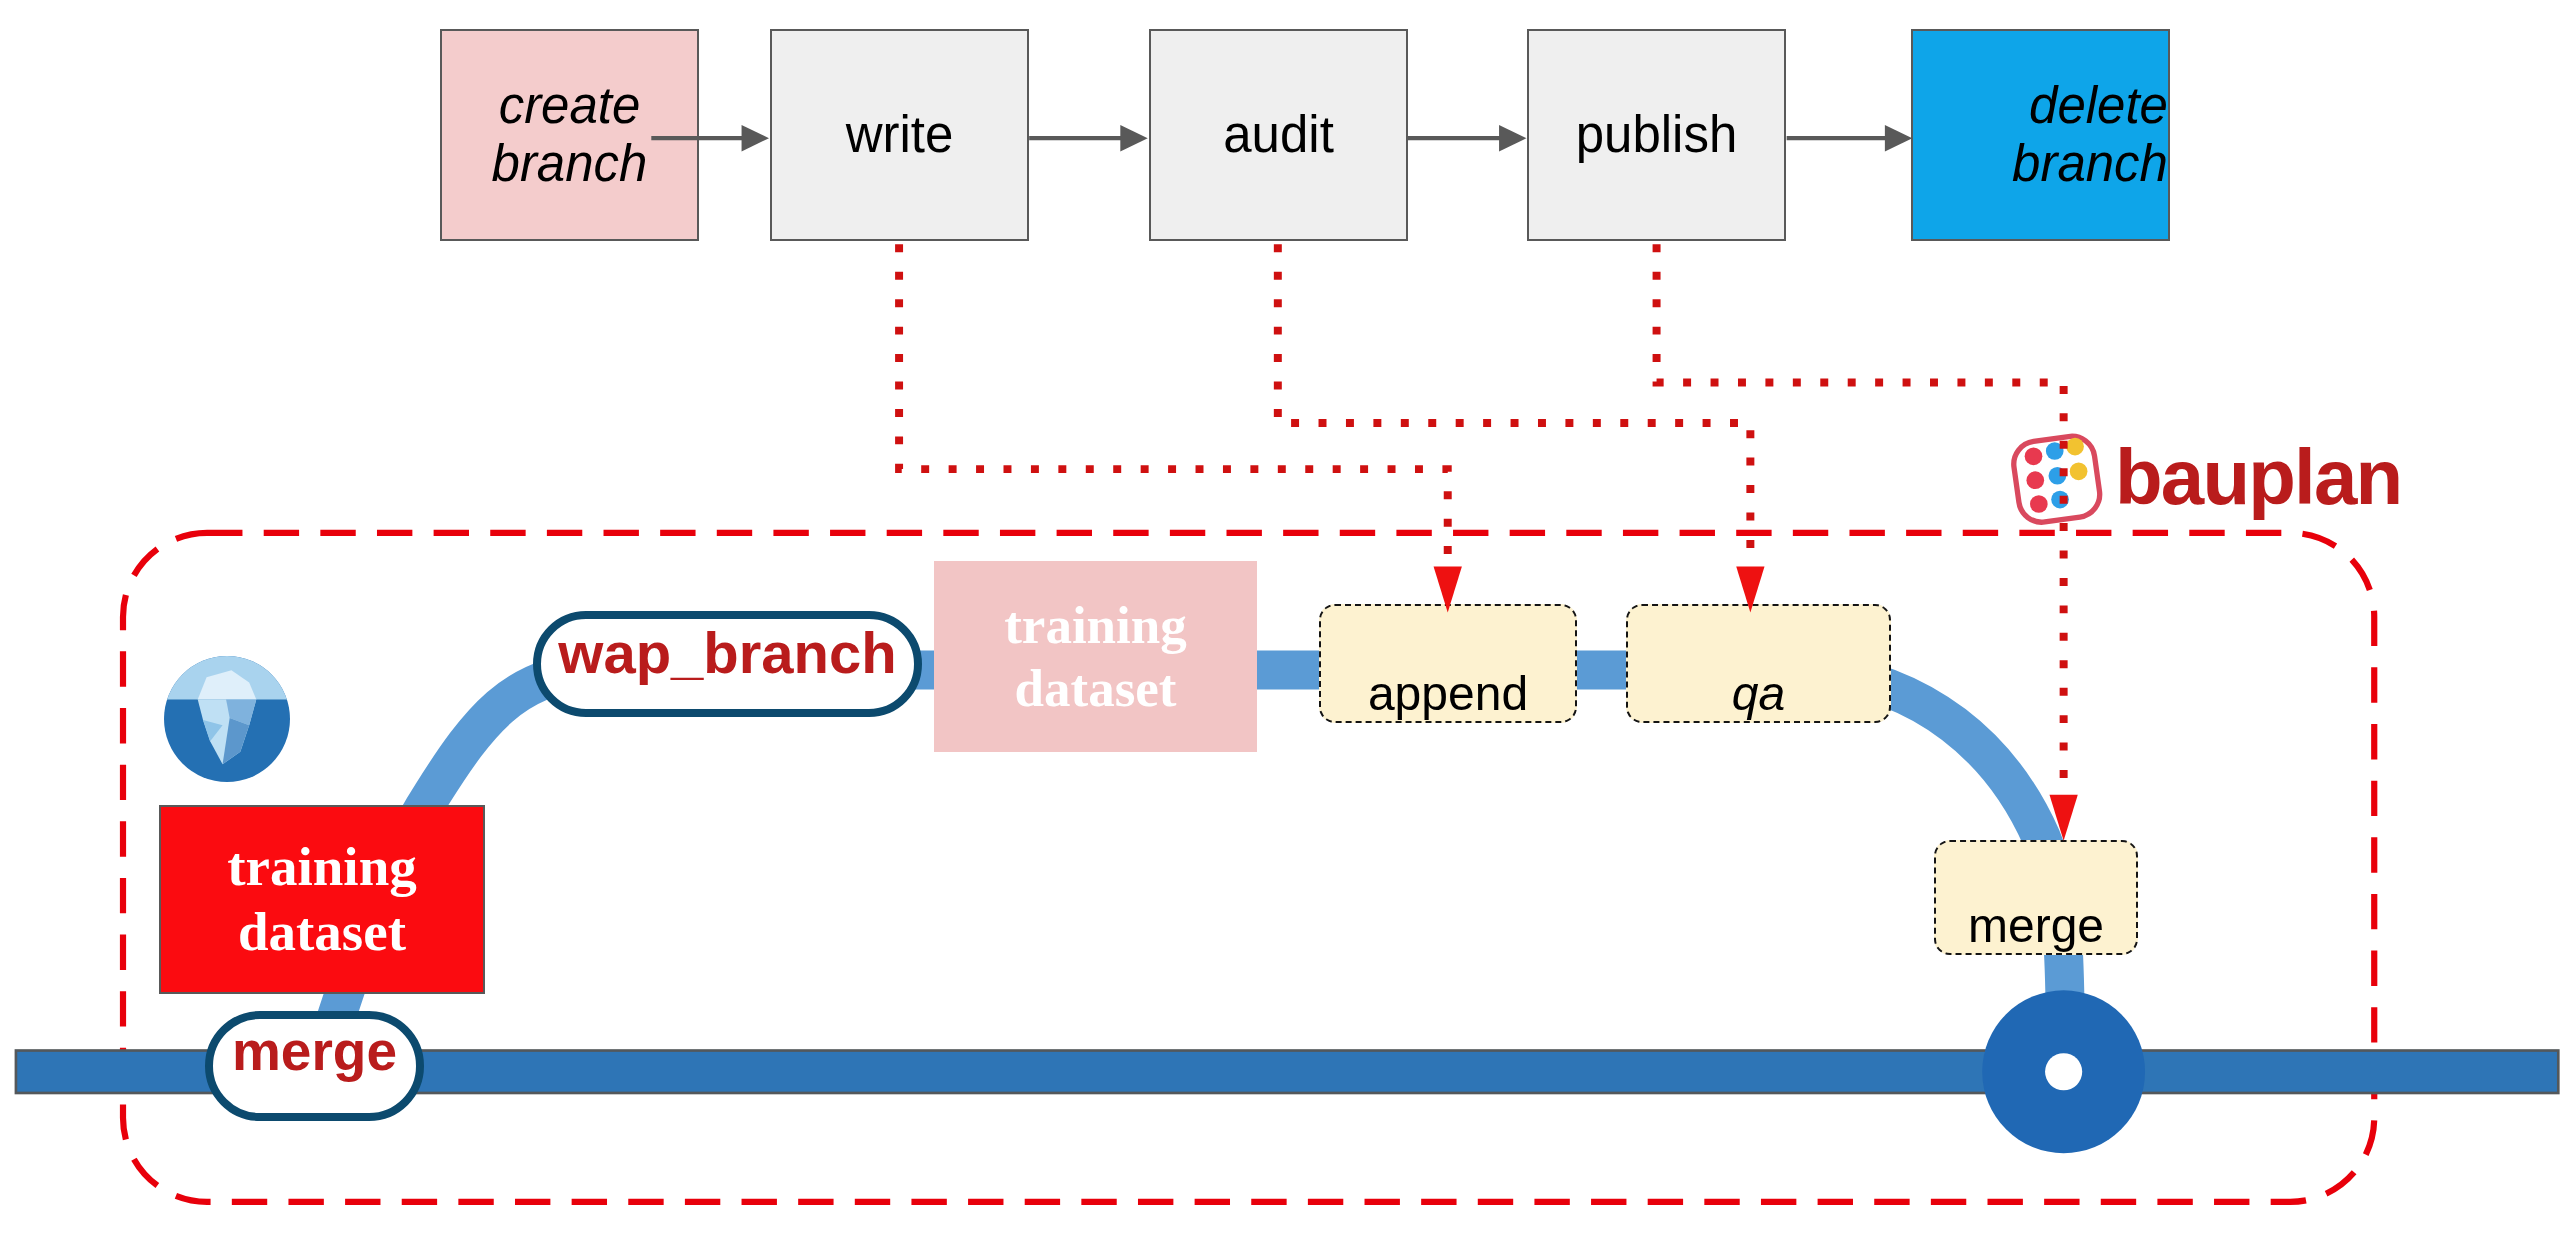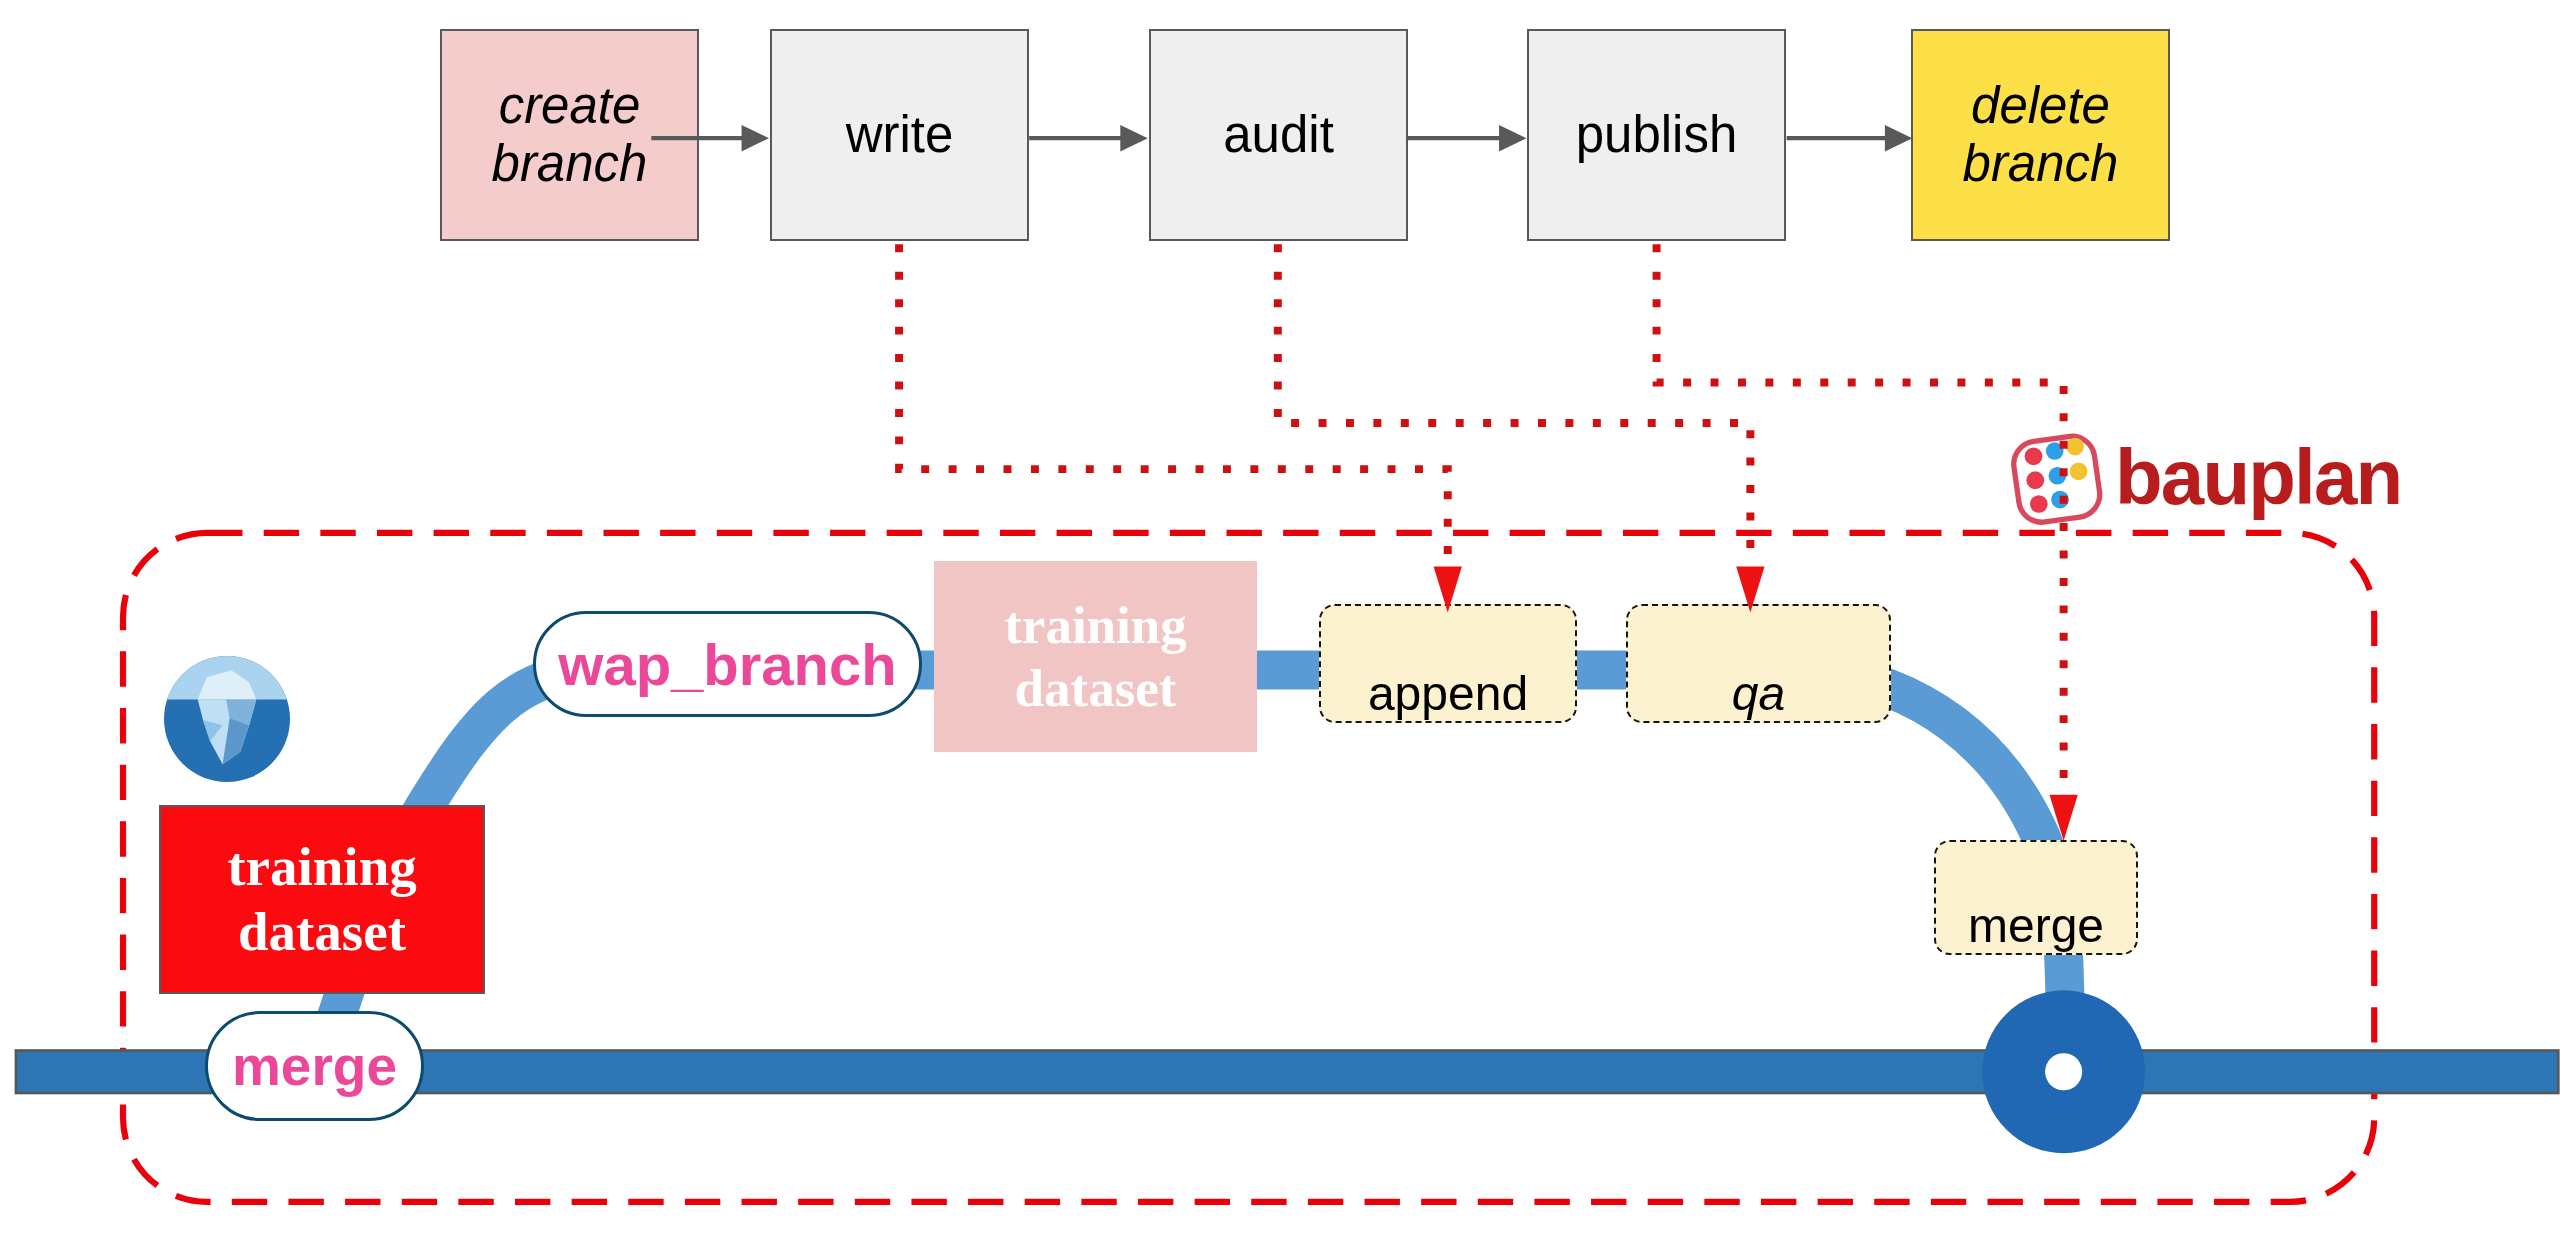--- a/index.html
+++ b/index.html
@@ -11,29 +11,29 @@
   .z1{z-index:1}.z3{z-index:3}
 
   
   .step{
     position:absolute;top:29px;width:259px;height:212px;box-sizing:border-box;
     border:2.7px solid #595959;display:flex;align-items:center;justify-content:center;
     text-align:center;font-size:51px;line-height:1.14;color:#000;z-index:2;
   }
   .step.gray{background:#efefef;}
   .step.pink{background:#f4cccc;font-style:italic;margin-left:48px;}
-  .step.cream{background:#fde047;font-style:italic;}
+  .step.cream{background:#0ea5e9;font-style:italic;text-align:right;}
   .step.s1{left:392px}.step.s2{left:770px}.step.s3{left:1149px}
   .step.s4{left:1527px}.step.s5{left:1911px}
 
   
   .pill{
     position:absolute;box-sizing:border-box;background:#ffffff;
-    border:3px solid #0c4a6e;display:flex;align-items:center;justify-content:center;
-    font-weight:bold;color:#ec4899;z-index:2;
+    border:8px solid #0c4a6e;display:flex;align-items:flex-start;justify-content:center;
+    font-weight:bold;color:#b91c1c;z-index:2;
   }
   .pill.wap{left:533px;top:611px;width:389px;height:106px;border-radius:53px;font-size:58px;}
   .pill.main{left:205px;top:1011px;width:219px;height:110px;border-radius:55px;font-size:55px;}
 
   
   .dataset{
     position:absolute;box-sizing:border-box;display:flex;align-items:center;justify-content:center;
     text-align:center;font-weight:bold;color:#ffffff;line-height:1.18;z-index:2;font-family:Liberation Serif, serif;
   }
   .dataset.red{left:159px;top:805px;width:326px;height:189px;background:#fb0b10;border:2.7px solid #595959;font-size:55px;}

